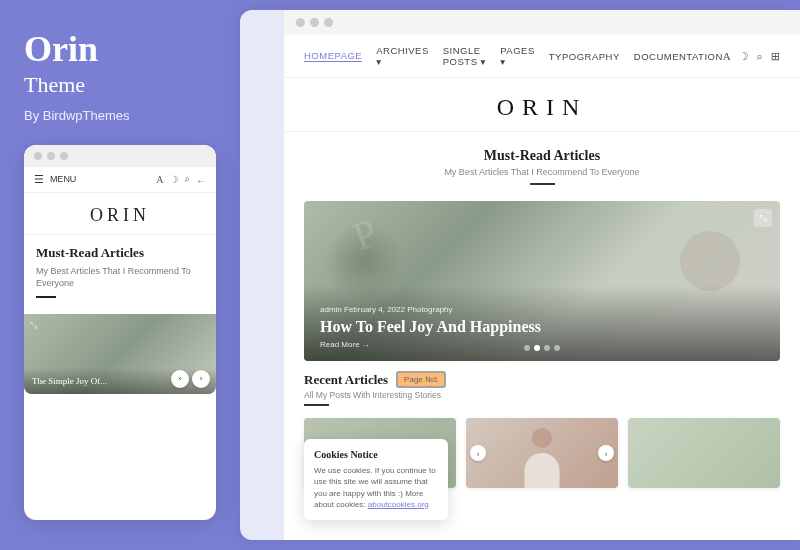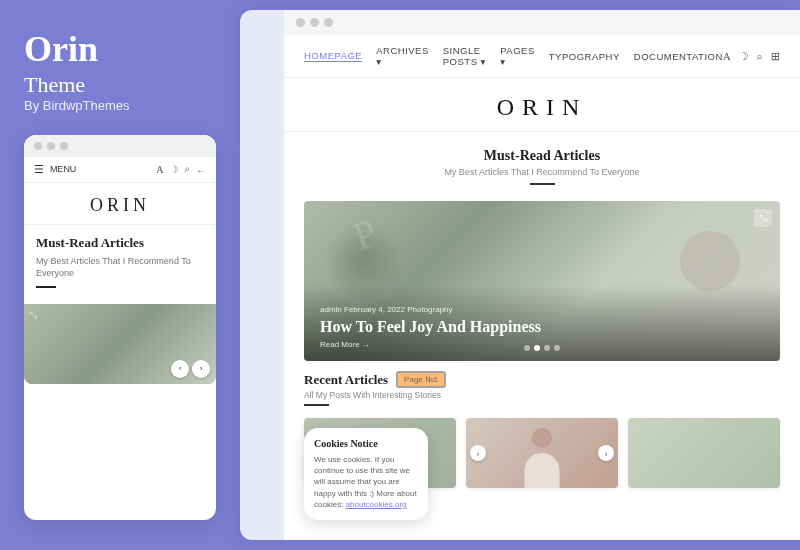--- a/index.html
+++ b/index.html
@@ -34,21 +34,21 @@
       color: white;
       font-size: 22px;
       font-weight: 400;
       font-family: Georgia, serif;
       margin-top: 2px;
     }
     .left-byline {
       color: rgba(255,255,255,0.85);
       font-size: 13px;
       font-family: Arial, sans-serif;
-      margin-top: 0;
+      margin-top: 10px;
     }
 
     
     .mini-browser {
       background: white;
       border-radius: 12px;
       overflow: hidden;
       margin-top: 22px;
       box-shadow: 0 4px 20px rgba(0,0,0,0.15);
       flex: 1;
@@ -396,23 +396,23 @@
       height: 70px;
       background: #c8cfc4;
       position: relative;
     }
 
     
     .cookies-notice {
       position: absolute;
       bottom: 20px;
       left: 20px;
-      width: 124px;
+      width: 144px;
       background: white;
-      border-radius: 14px;
+      border-radius: 6px;
       padding: 10px;
       box-shadow: 0 4px 16px rgba(0,0,0,0.15);
       z-index: 10;
     }
     .cookies-title {
       font-family: Georgia, serif;
       font-size: 10px;
       font-weight: 700;
       color: #222;
       margin-bottom: 5px;
@@ -500,20 +500,23 @@
       <div class="mini-logo">ORIN</div>
     </div>
     <div class="mini-content">
       <div class="mini-section-title">Must-Read Articles</div>
       <div class="mini-section-sub">My Best Articles That I Recommend To Everyone</div>
       <div class="mini-divider"></div>
     </div>
     <div class="mini-image-area">
       <div style="position:absolute;top:0;left:0;right:0;bottom:0;background:linear-gradient(135deg,#b0bba8,#8a9a88,#c5cdc0);"></div>
       <span class="expand-icon">⤡</span>
+      <div class="mini-image-overlay">
+        <div class="mini-image-title">The Simple Joy Of...</div>
+      </div>
       <div class="mini-nav-arrows">
         <button class="arrow-btn">‹</button>
         <button class="arrow-btn">›</button>
       </div>
     </div>
   </div>
 </div>
 
 <div class="right-panel">
   <div class="browser-bar">

